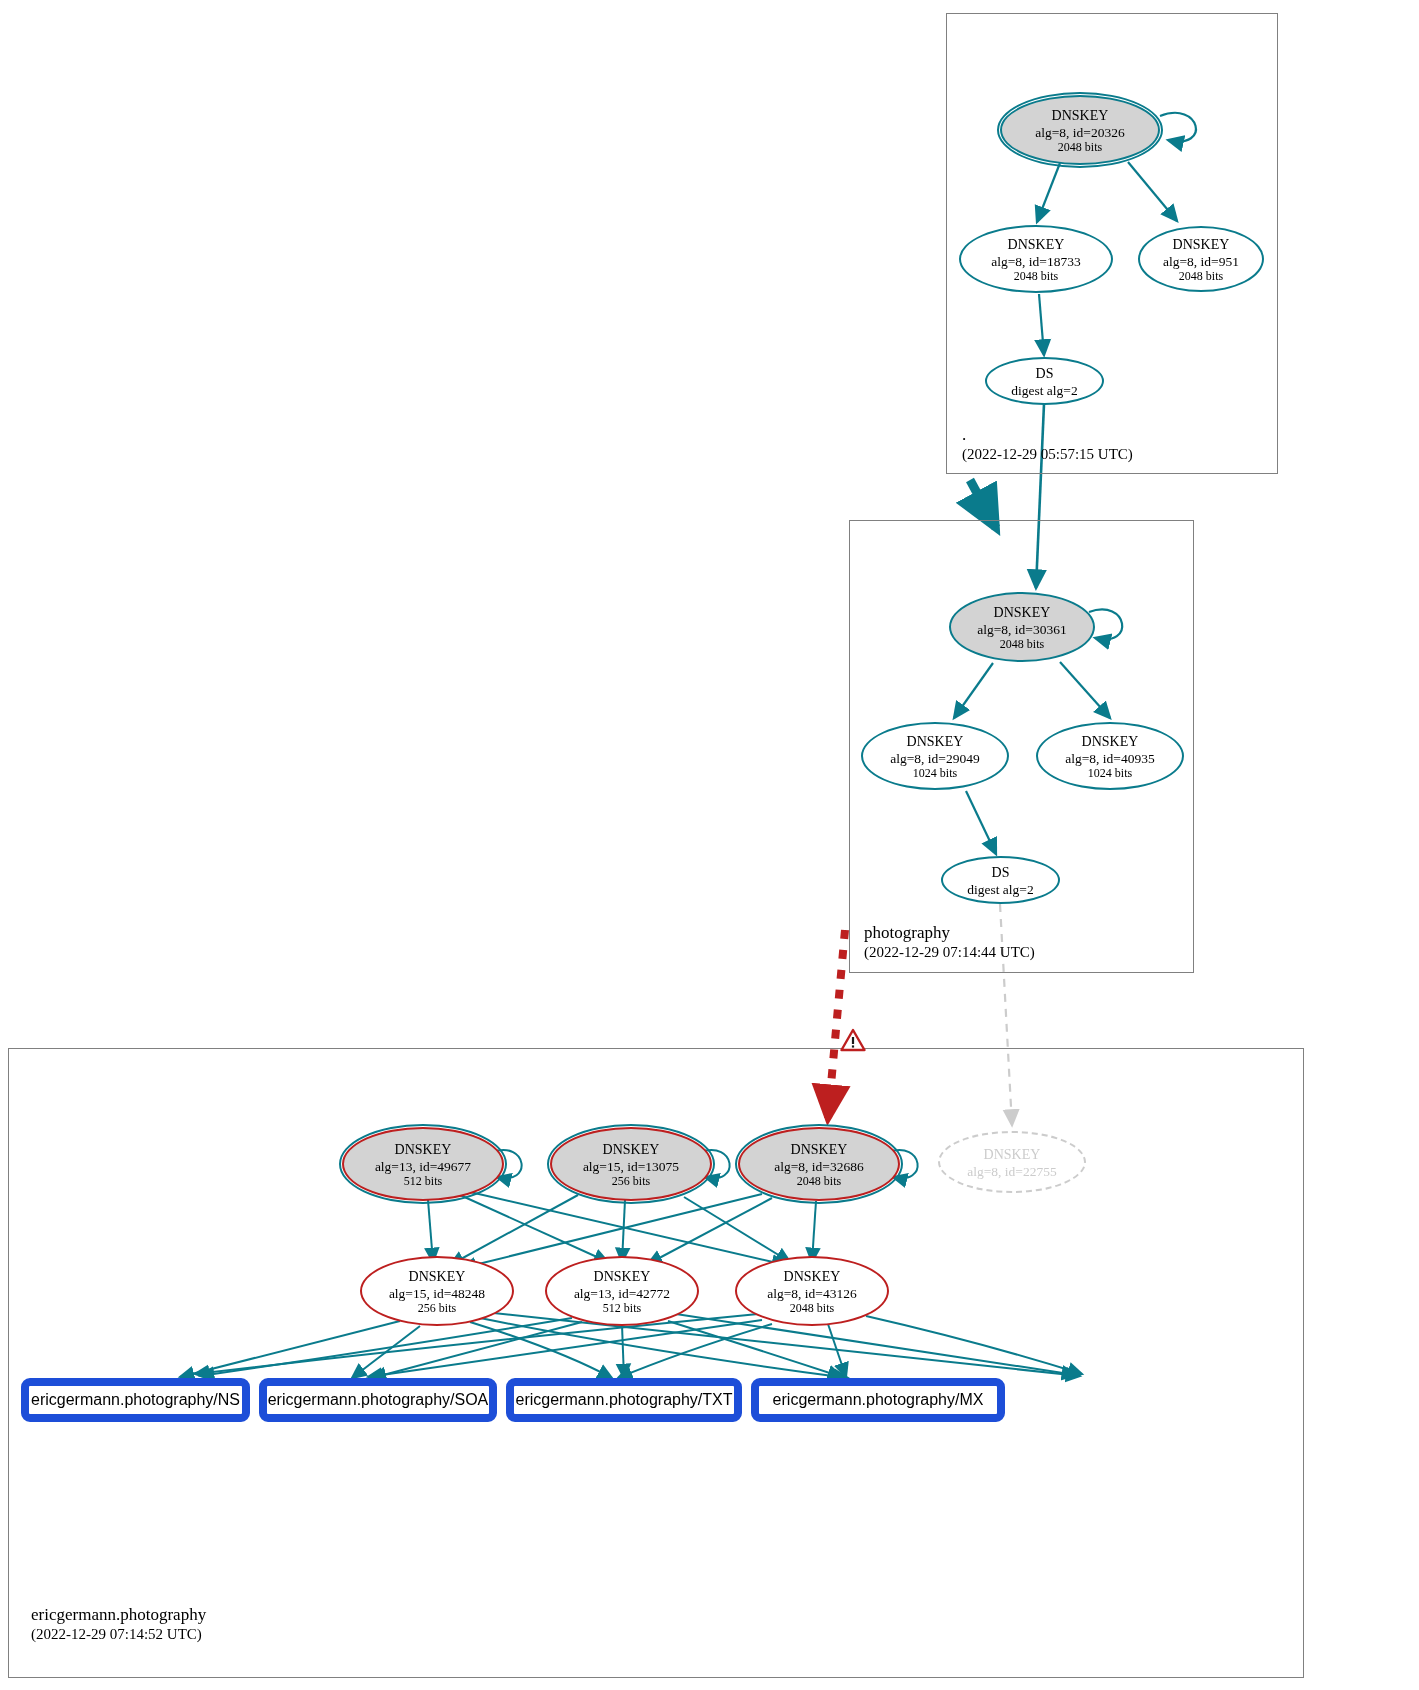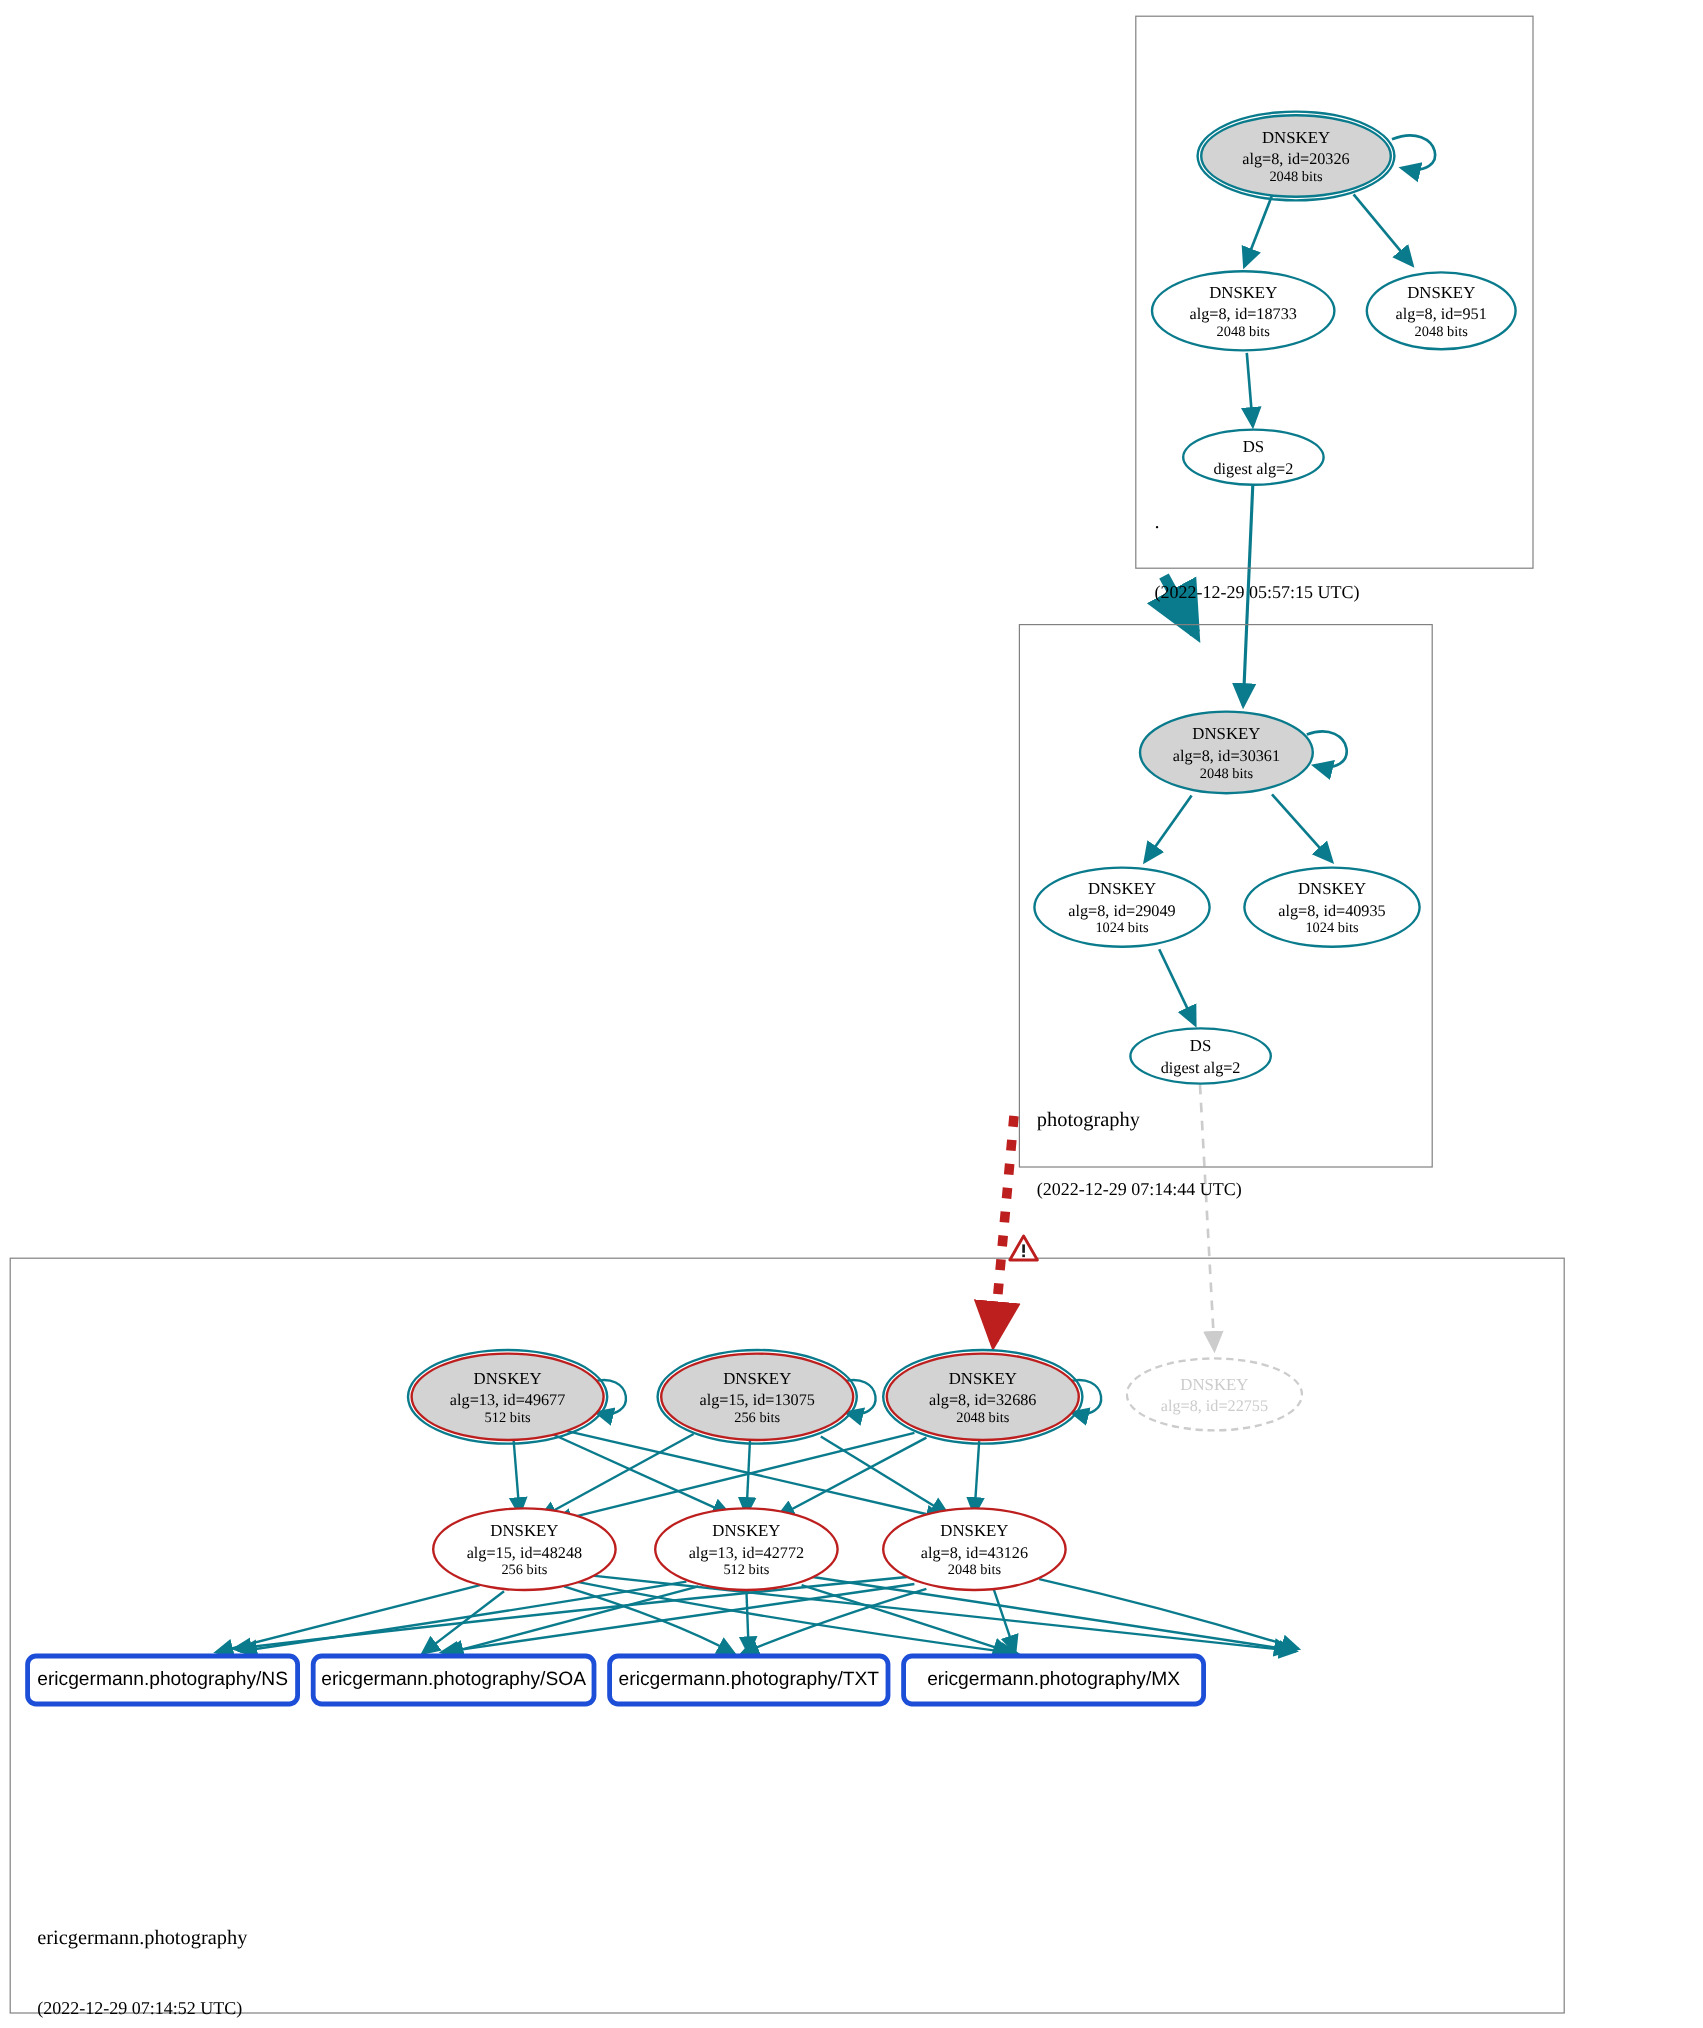--- a/index.html
+++ b/index.html
@@ -3,21 +3,21 @@
 <meta charset="utf-8">
 <style>
   html,body{margin:0;padding:0;background:#ffffff;}
   body{font-family:"Liberation Serif",serif;}
   #canvas{position:relative;width:1419px;height:1690px;background:#fff;overflow:hidden;}
 
   .zone-box{position:absolute;border:1px solid #808080;background:transparent;box-sizing:border-box;}
 
   .zone-label{position:absolute;font-family:"Liberation Serif",serif;color:#000;white-space:nowrap;}
   .zone-label .zname{font-size:17px;line-height:20px;}
-  .zone-label .ztime{font-size:15px;line-height:19px;margin-top:40px;}
+  .zone-label .ztime{font-size:15px;line-height:19px;}
 
   
   .node{position:absolute;box-sizing:border-box;border-radius:50%;
         display:flex;flex-direction:column;align-items:center;justify-content:center;
         text-align:center;background:#ffffff;}
   .node .t1{font-family:Liberation Serif, serif;font-size:14px;line-height:19px;color:#000;}
   .node .t2{font-family:"Liberation Serif",serif;font-size:13.5px;line-height:15px;color:#000;}
   .node .t3{font-family:"Liberation Serif",serif;font-size:12px;line-height:15px;color:#000;}
 
   .teal{border:2px solid #0a7b8c;}
@@ -27,21 +27,21 @@
   .grey-dash{border:2px dashed #cccccc;background:#ffffff;}
   .grey-dash .t1,.grey-dash .t2{color:#cccccc;}
 
   
   .node.double::before{
     content:"";position:absolute;left:-5px;top:-5px;right:-5px;bottom:-5px;
     border:2px solid #0a7b8c;border-radius:50%;pointer-events:none;
   }
 
   
-  .rrset{position:absolute;box-sizing:border-box;border:4px solid #1d4ed8;border-radius:9px;
+  .rrset{position:absolute;box-sizing:border-box;border:8px solid #1d4ed8;border-radius:9px;
          background:#fff;display:flex;align-items:center;justify-content:center;text-align:center;
          font-family:"Liberation Sans",sans-serif;font-size:16px;color:#000;padding:0 6px;}
 
   svg.layer{position:absolute;left:0;top:0;width:1419px;height:1690px;pointer-events:none;}
   svg.layer.under{z-index:1;}
   .node,.rrset,.zone-box,.zone-label{z-index:3;}
 
   .warn{position:absolute;z-index:5;}
 </style>
 </head>

